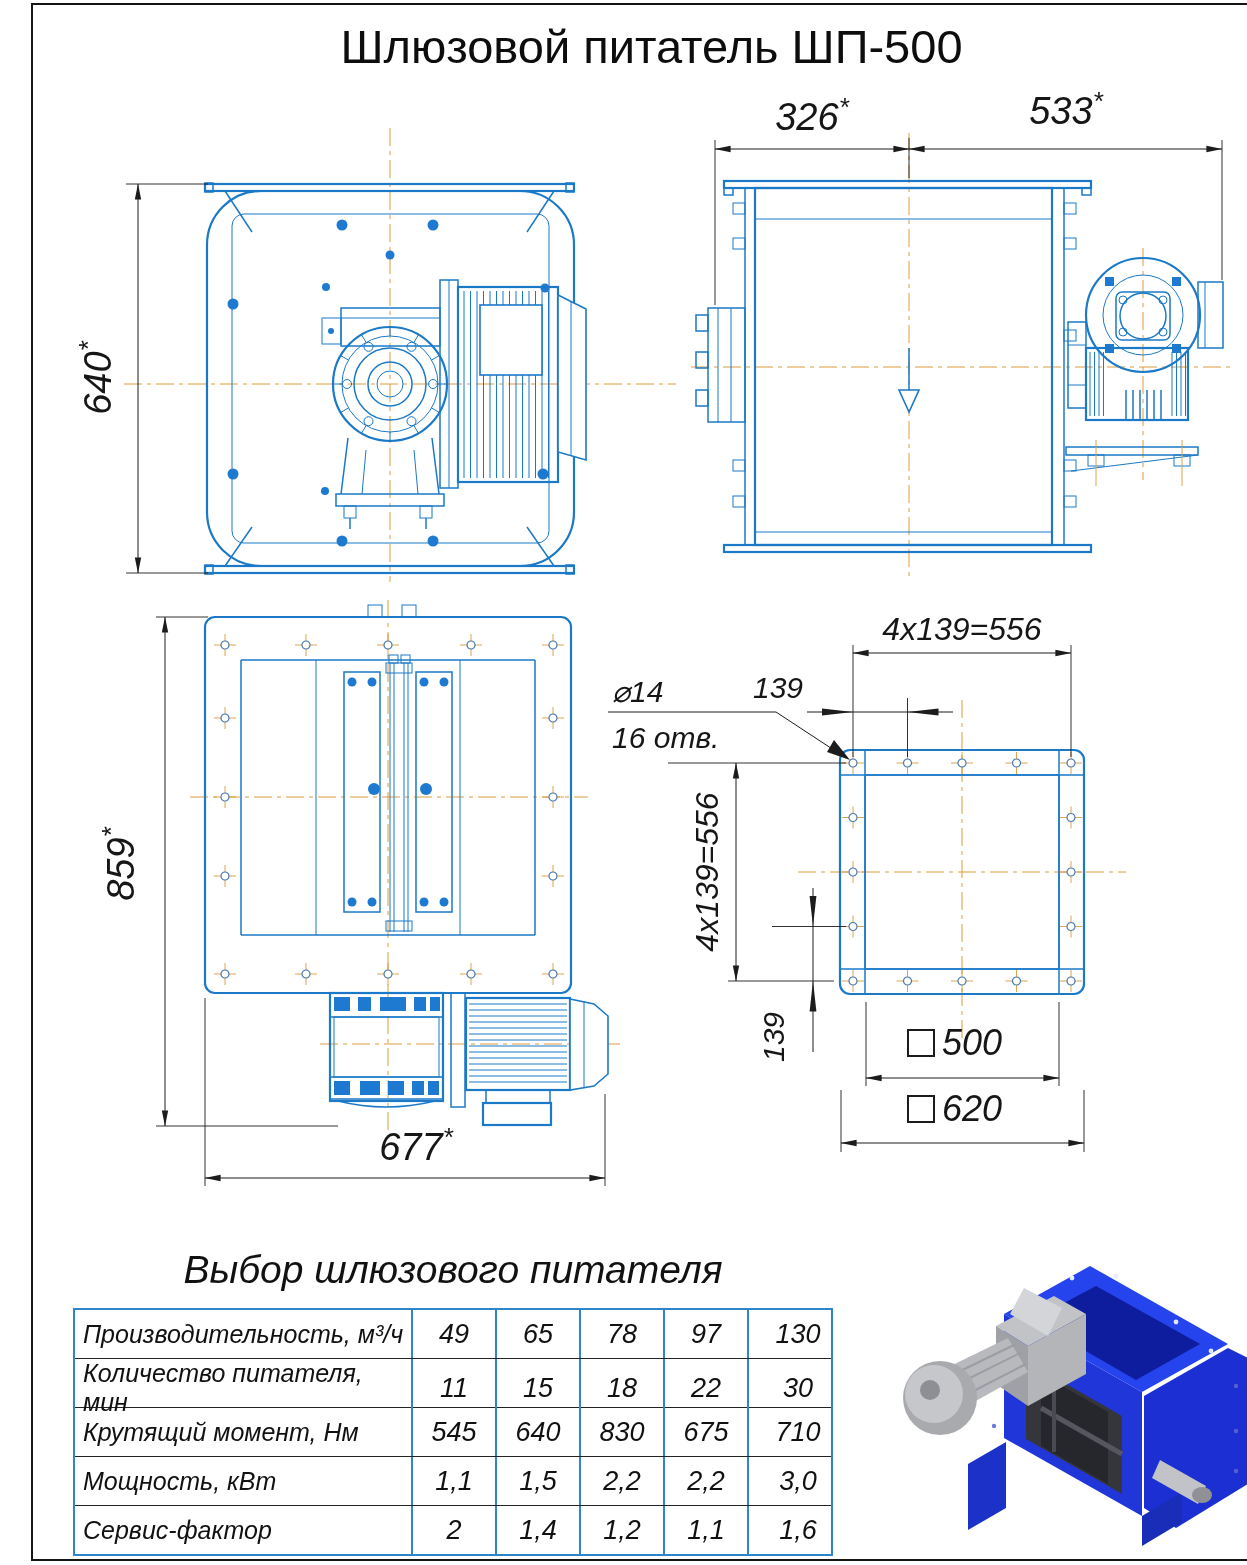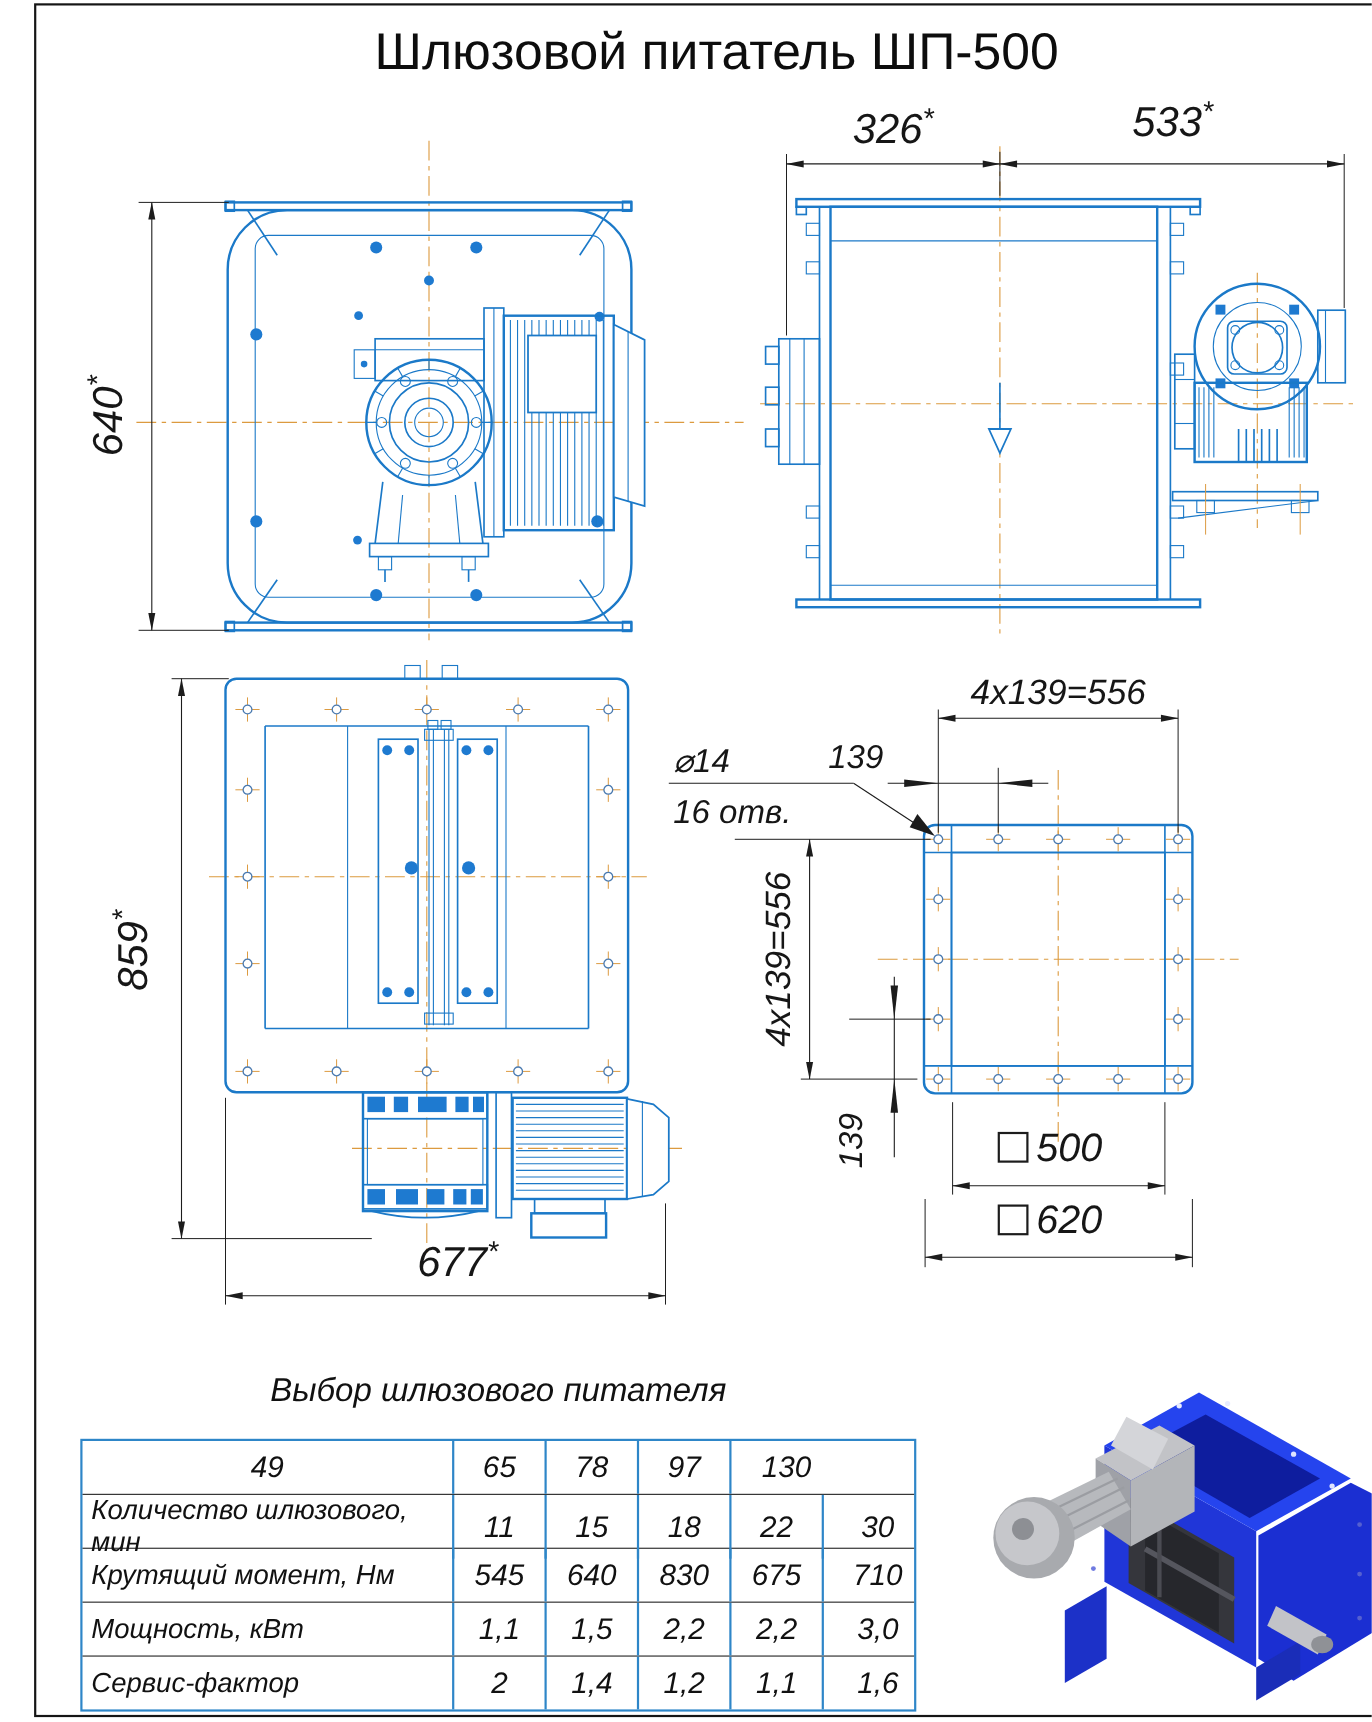--- a/index.html
+++ b/index.html
@@ -4,21 +4,21 @@
 <style>
   html,body{margin:0;padding:0;background:#ffffff;}
   .page{position:relative;width:1247px;height:1565px;background:#fff;overflow:hidden;
         font-family:"Liberation Sans",sans-serif;margin-left:28px;}
   .frame{position:absolute;left:3px;top:3px;right:4px;bottom:4px;border:2px solid #151515;pointer-events:none;}
   .main-title{position:absolute;left:0;top:18px;width:100%;text-align:center;
       font-size:47px;line-height:58px;color:#0d0d0d;letter-spacing:0px;}
   .flange-title{position:absolute;left:712px;top:568px;width:428px;text-align:center;
       font-style:italic;font-size:31px;color:#111;}
   .table-title{position:absolute;left:45px;top:1248px;width:760px;text-align:center;
-      font-style:italic;font-size:30px;color:#111;}
+      font-style:italic;font-size:39px;color:#111;}
   svg{position:absolute;left:0;top:0;}
   
   .b2{stroke:#1b79c8;stroke-width:2.2;fill:none;stroke-linecap:round;}
   .b{stroke:#1b79c8;stroke-width:1.5;fill:none;}
   .bt{stroke:#1b79c8;stroke-width:1;fill:none;}
   .bw{stroke:#1b79c8;stroke-width:1.6;fill:#fff;}
   .bf{fill:#1e7ad0;stroke:none;}
   .cl{stroke:#dc9a3f;stroke-width:1;fill:none;stroke-dasharray:18 5 4 5;}
   .clh{stroke:#dc9a3f;stroke-width:0.9;}
   .hc{stroke:#4a7ab0;stroke-width:1.2;fill:#fff;}
@@ -428,28 +428,29 @@
       <line x1="74" y1="132" x2="146" y2="96" stroke="#9b9da2" stroke-width="2"></line>
       <line x1="80" y1="144" x2="150" y2="108" stroke="#9b9da2" stroke-width="2"></line>
       <circle cx="64" cy="142" r="37" fill="#a8aaae"></circle>
       <circle cx="58" cy="138" r="29" fill="#c6c7cb"></circle>
       <circle cx="54" cy="134" r="10" fill="#8d8f94"></circle>
     </g>
   </svg>
 
   <div class="sel-table">
     <div class="sel-row">
+      <div class="sel-cell sel-label">Производительность, м³/ч</div>
       <div class="sel-cell">49</div>
       <div class="sel-cell">65</div>
       <div class="sel-cell">78</div>
       <div class="sel-cell">97</div>
       <div class="sel-cell">130</div>
     </div>
     <div class="sel-row">
-      <div class="sel-cell sel-label">Количество шлюзового, мин</div>
+      <div class="sel-cell sel-label">Количество питателя, мин</div>
       <div class="sel-cell">11</div>
       <div class="sel-cell">15</div>
       <div class="sel-cell">18</div>
       <div class="sel-cell">22</div>
       <div class="sel-cell">30</div>
     </div>
     <div class="sel-row">
       <div class="sel-cell sel-label">Крутящий момент, Нм</div>
       <div class="sel-cell">545</div>
       <div class="sel-cell">640</div>

